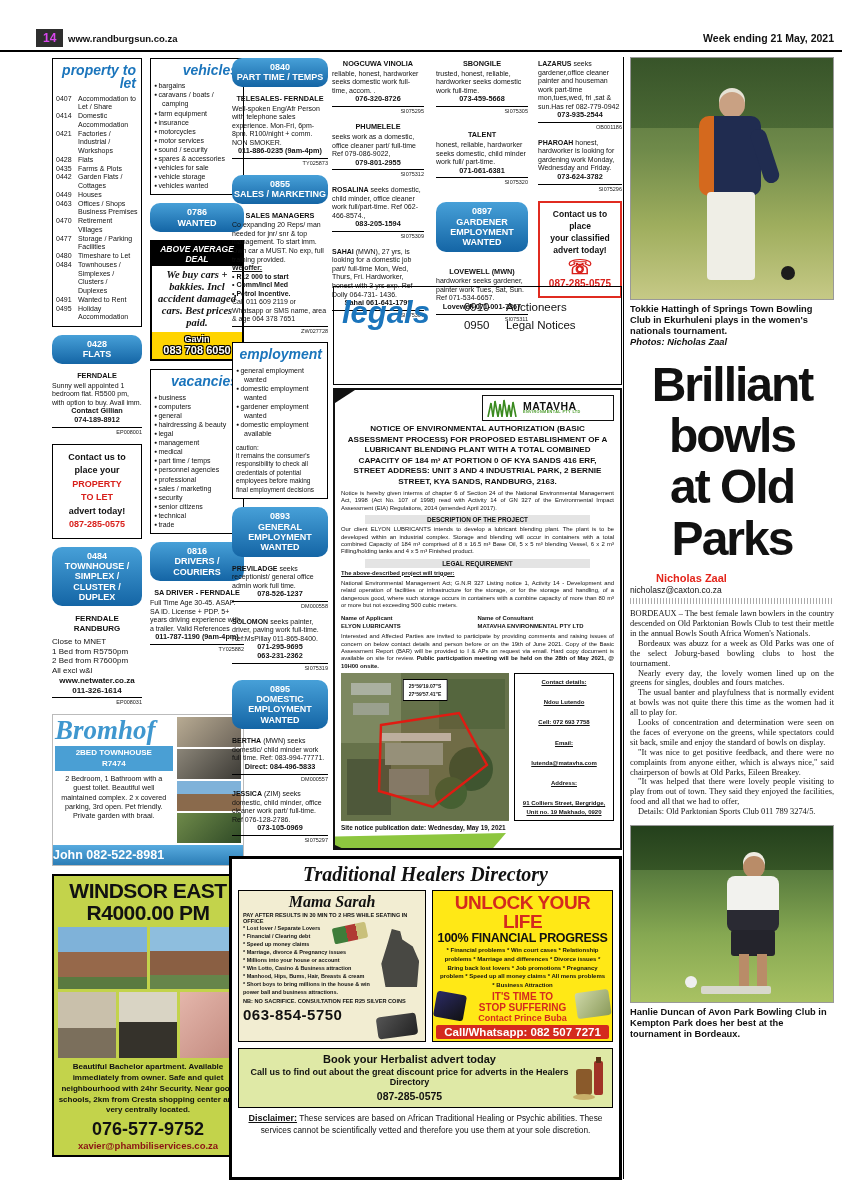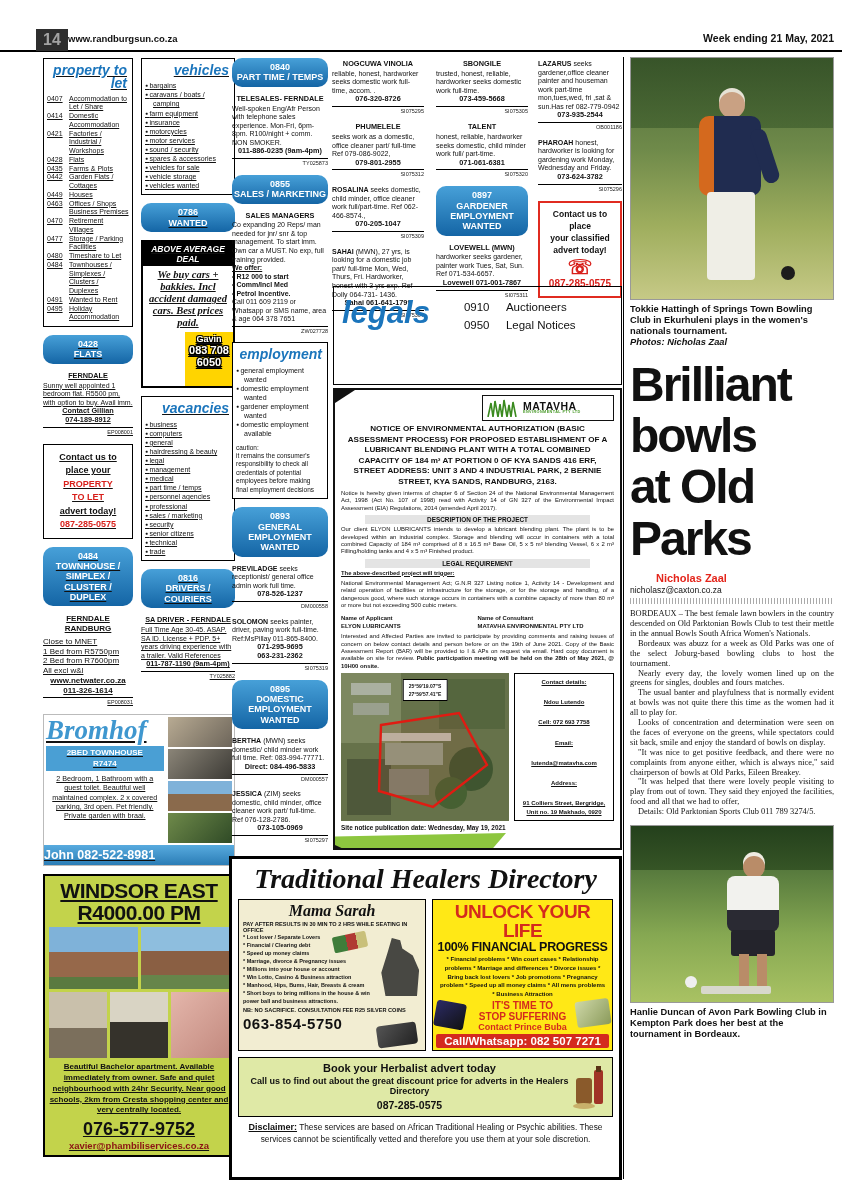--- a/index.html
+++ b/index.html
@@ -1,22 +1,22 @@
 <!DOCTYPE html>
 <html><head>
 <meta charset="utf-8">
 <style>
   *{margin:0;padding:0;box-sizing:border-box;}
   html,body{background:#cfcfcf;}
   .page{position:relative;width:842px;height:1191px;background:#fff;margin:0 auto;
         font-family:"Liberation Sans",sans-serif;color:#111;overflow:hidden;}
   
   .hdr{position:absolute;left:0;top:28px;width:842px;height:24px;border-bottom:2.5px solid #000;}
-  .hdr-num{position:absolute;left:36px;top:1px;background:#2e2e2e;color:#a3a3a3;font-weight:bold;
-           font-size:16px;padding:2px 7px;}
+  .hdr-num{position:absolute;left:36px;top:1px;background:#2e2e2e;color:#d946ef;font-weight:bold;
+           font-size:12px;padding:2px 7px;}
   .hdr-site{position:absolute;left:68px;top:5px;font-size:9.5px;font-weight:bold;}
   .hdr-sport{position:absolute;left:0;right:0;top:3px;text-align:center;font-size:13px;}
   .hdr-date{position:absolute;right:8px;top:4px;font-size:10.5px;font-weight:bold;}
   .vline{position:absolute;left:623px;top:57px;height:1122px;border-left:1.5px solid #000;}
   
   .col{position:absolute;display:flex;flex-direction:column;gap:8px;}
   .box{border:1.5px solid #000;background:#fff;padding:4px 3px;}
   .cat-title{color:#1b75bc;font-weight:bold;font-style:italic;font-size:14px;text-align:right;
              line-height:0.95;margin:1px 2px 4px 0;}
   .blist{list-style:none;font-size:7px;line-height:1.3;}
@@ -37,21 +37,21 @@
   .cbox{border:1.5px solid #000;text-align:center;font-weight:bold;font-size:9px;line-height:1.5;padding:6px 2px;}
   .cbox .red{color:#d81f1a;}
   .cbox2{border:2px solid #e02b20;text-align:center;font-weight:bold;font-size:8.5px;line-height:1.45;padding:5px 2px;}
   .cbox2 .phone-big{color:#d81f1a;font-size:10px;}
   .phone-fig{font-size:20px;color:#d81f1a;line-height:1;}
   
   .aad{border:2px solid #000;text-align:center;}
   .aad-hd{background:#000;color:#fff;font-weight:bold;font-style:italic;font-size:8.5px;padding:2px 0;}
   .aad-body{font-family:"Liberation Serif",serif;font-weight:bold;font-style:italic;font-size:10.5px;
             line-height:1.15;padding:3px 2px;}
-  .aad-ft{background:#ffd400;padding:2px 0 18px;margin-left:42px;}
+  .aad-ft{background:#ffd400;padding:2px 0 3px;}
   .aad-name,.aad-phone{color:#fff;font-weight:bold;
      text-shadow:-1px -1px 0 #000,1px -1px 0 #000,-1px 1px 0 #000,1px 1px 0 #000;}
   .aad-name{font-size:9px;}
   .aad-phone{font-size:11px;}
   
   .brom{border:1px solid #bbb;margin-top:8px;position:relative;background:#fff;}
   .brom-top{display:flex;}
   .brom-left{width:64%;padding:2px;}
   .brom-logo{font-family:"Liberation Serif",serif;font-style:italic;font-weight:bold;font-size:27px;
              color:#3f97cf;line-height:1;}
@@ -101,21 +101,21 @@
   .n-contact span{text-decoration:underline;display:block;}
   .n-date{font-weight:bold;font-size:6.4px;margin:3px 0 2px;}
   .n-green{position:relative;height:24px;margin:2px -6px 0;}
   .n-green .wedge{position:absolute;left:0;top:0;width:60%;height:100%;background:#8dc63f;
                   clip-path:polygon(0 15%,100% 0,88% 100%,0 100%);}
   .n-green .btri{position:absolute;left:0;bottom:0;width:26px;height:12px;background:#111;
                  clip-path:polygon(0 100%,100% 100%,0 0);}
   
   .heal{position:absolute;left:229px;top:856px;width:393px;height:324px;border:3px solid #000;
         background:#fff;padding:1px 6px;}
-  .heal-title{font-family:"Liberation Serif",serif;font-style:italic;font-weight:bold;font-size:28px;
+  .heal-title{font-family:"Liberation Serif",serif;font-style:italic;font-weight:bold;font-size:20px;
               text-align:center;padding:3px 0 4px;}
   .heal-row{display:flex;gap:6px;height:152px;}
   .mama{flex:1.03;border:1.5px solid #000;background:#f2edd2;padding:2px 4px;position:relative;overflow:hidden;}
   .mama-t{font-family:"Liberation Serif",serif;font-style:italic;font-weight:bold;font-size:16px;text-align:center;}
   .mama-tag{font-size:5.6px;font-weight:bold;margin:1px 0;}
   .mama-items{font-size:5.5px;font-weight:bold;line-height:1.45;white-space:pre-line;width:72%;}
   .mama-nb{font-size:5.6px;font-weight:bold;margin-top:1px;}
   .mama-phone{font-size:15px;font-weight:bold;margin-top:2px;letter-spacing:0.5px;}
   .mama-couple{position:absolute;right:6px;top:38px;width:42px;height:58px;background:#2a2a2a;
                clip-path:polygon(35% 0,55% 4%,60% 18%,85% 30%,100% 55%,95% 100%,20% 100%,10% 60%,25% 25%);opacity:0.85;}
@@ -140,42 +140,42 @@
   .book-l2{font-weight:bold;font-size:9px;margin-top:2px;}
   .book-ph{font-weight:bold;font-size:10.5px;margin-top:3px;}
   .book-herbs{position:absolute;right:4px;top:6px;width:36px;height:46px;}
   .disc{margin-top:5px;font-size:8.3px;text-align:center;line-height:1.3;}
   .disc b{text-decoration:underline;font-size:9px;}
   
   .right{position:absolute;left:630px;top:57px;width:204px;}
   .ph{position:relative;overflow:hidden;border:0.5px solid #999;}
   .cap{font-size:9.3px;font-weight:bold;line-height:1.2;margin-top:4px;}
   .cap i{display:block;}
-  .headline{margin-top:10px;font-weight:bold;font-size:48px;line-height:1.07;letter-spacing:-2px;}
+  .headline{margin-top:10px;font-weight:bold;font-size:48px;line-height:1.07;letter-spacing:-2px;text-align:center;}
   .byline{color:#e4251b;font-weight:bold;font-size:11px;margin-top:8px;padding-left:26px;}
   .bymail{font-size:8.5px;margin-top:1px;}
   .hatch{height:6px;margin:3px 0 5px;background:repeating-linear-gradient(90deg,#aaa 0 1px,transparent 1px 3px);}
   .art p{font-family:"Liberation Serif",serif;font-size:8.4px;line-height:1.18;text-align:justify;}
   .art p + p{text-indent:8px;}
   
   .fig{position:absolute;}
 </style>
 </head>
 <body>
 
 <div class="page">
 
   <div class="hdr">
     <span class="hdr-num">14</span>
     <span class="hdr-site">www.randburgsun.co.za</span>
     <span class="hdr-date">Week ending 21 May, 2021</span>
   </div>
   <div class="vline"></div>
 
-  <div style="position:absolute;left:43px;top:58px;width:192px;text-decoration:underline;">
+  <div style="position:absolute;left:52px;top:58px;width:192px;">
     <div style="display:flex;gap:8px;">
 
       <div style="width:90px;display:flex;flex-direction:column;gap:8px;">
         <div class="box">
           <div class="cat-title">property to let</div>
           <div class="pl-row">
               <span class="pl-code">0407</span>
               <span class="pl-label">Accommodation to Let / Share</span>
             </div>
           <div class="pl-row">
@@ -419,31 +419,31 @@
       <div class="ref">SI075295</div>
     </div>
     <div class="ad">
       <div class="ad-head">PHUMELELE</div>
       <div>seeks work as a domestic, office cleaner part/ full-time Ref 079-086-9022,</div>
       <div class="ad-phone">079-801-2955</div>
       <div class="ref">SI075312</div>
     </div>
     <div class="ad">
       <div><b>ROSALINA</b> <span>seeks domestic, child minder, office cleaner work full/part-time. Ref 062-466-8574.,</span></div>
-      <div class="ad-phone">070-205-1047</div>
+      <div class="ad-phone">083-205-1594</div>
       <div class="ref">SI075309</div>
     </div>
     <div class="ad">
       <div><b>SAHAI</b> <span>(MWN), 27 yrs, is looking for a domestic job part/ full-time Mon, Wed, Thurs, Fri. Hardworker, honest with 3 yrs exp. Ref Dolly 064-731- 1436.</span></div>
       <div class="ad-phone">Sahai 061-641-1799</div>
       <div class="ref">SI075307</div>
     </div>
   </div>
 
-  <div class="col" style="left:436px;top:60px;width:92px;">
+  <div class="col" style="left:436px;top:60px;width:92px;gap:16px;">
     <div class="ad">
       <div class="ad-head">SBONGILE</div>
       <div>trusted, honest, reliable, hardworker seeks domestic work full-time.</div>
       <div class="ad-phone">073-459-5668</div>
       <div class="ref">SI075305</div>
     </div>
     <div class="ad">
       <div class="ad-head">TALENT</div>
       <div>honest, reliable, hardworker seeks domestic, child minder work full/ part-time.</div>
       <div class="ad-phone">071-061-6381</div>

